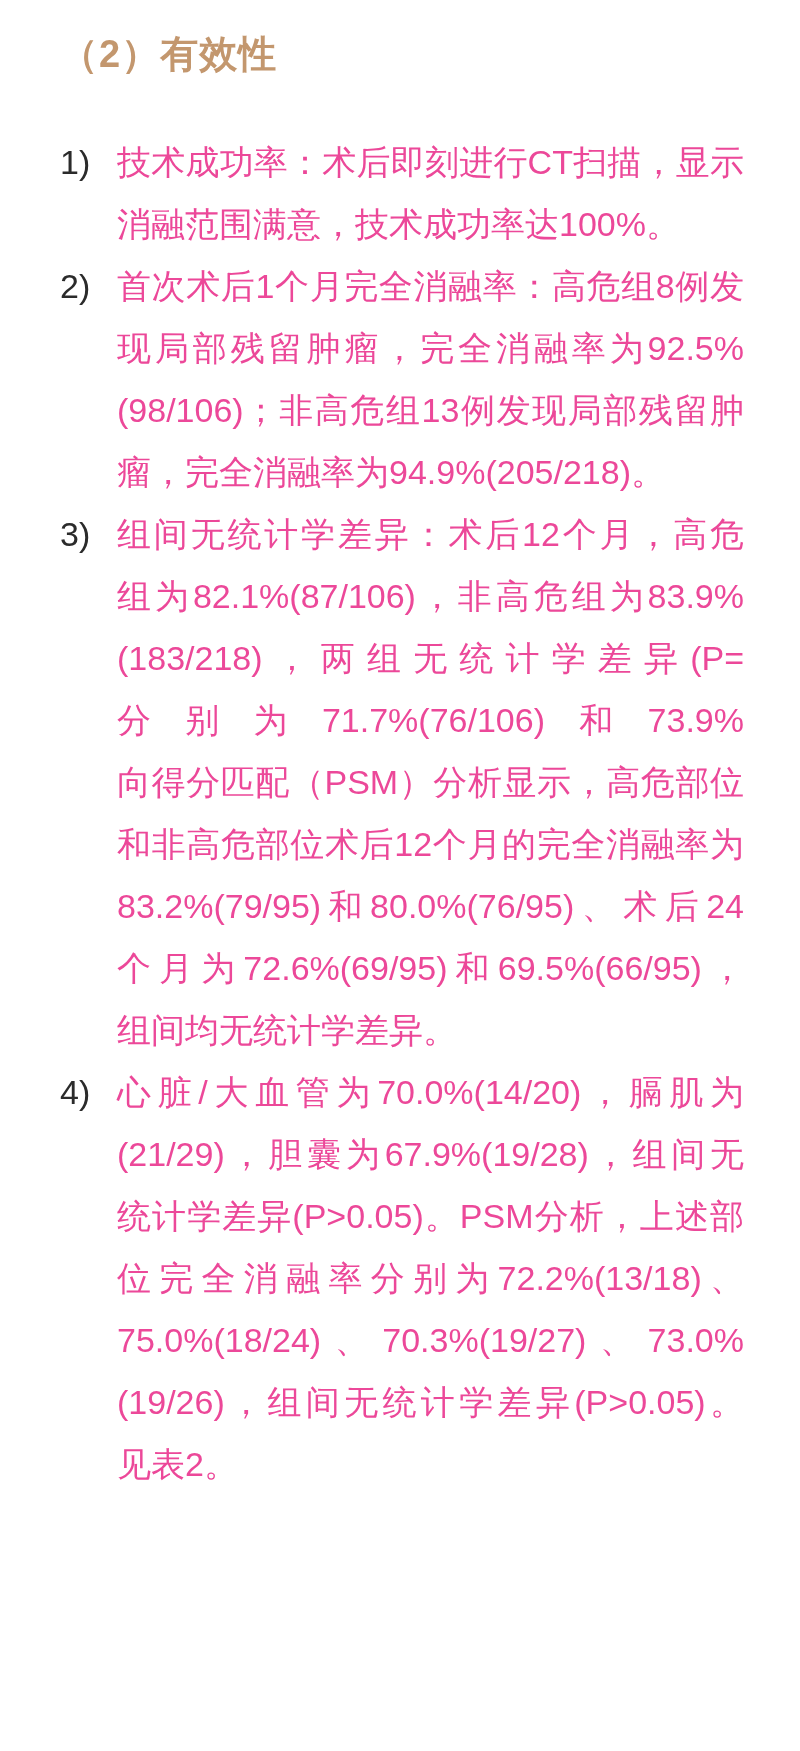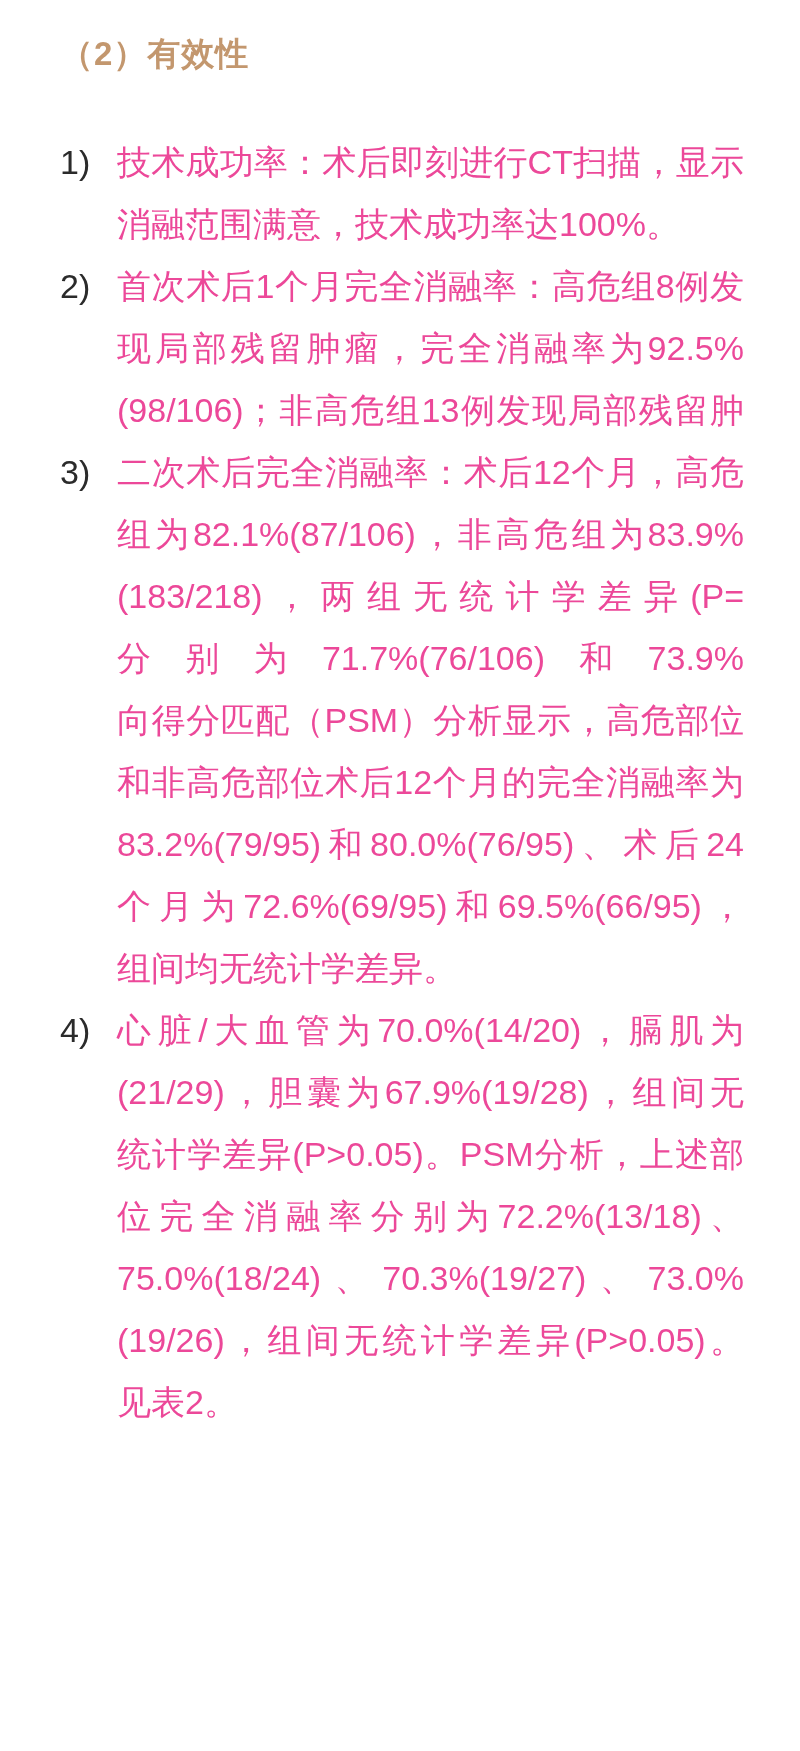--- a/index.html
+++ b/index.html
@@ -12,21 +12,21 @@
     width: 800px;
     height: 1751px;
     background: #ffffff;
     overflow: hidden;
     color: #2b2b2b;
   }
   .heading {
     position: absolute;
     left: 60px;
     top: 32px;
-    font-size: 33px;
+    font-size: 38px;
     line-height: 44px;
     font-weight: bold;
     color: #c3976e;
     letter-spacing: 1px;
     white-space: nowrap;
   }
   .list {
     position: absolute;
     left: 60px;
     top: 131px;
@@ -81,26 +81,27 @@
           <div class="line just">技术成功率：术后即刻进行CT扫描，显示</div>
           <div class="line last">消融范围满意，技术成功率达100%。</div>
         </div>
       </div>
       <div class="item">
         <div class="marker">2)</div>
         <div class="lines">
           <div class="line just">首次术后1个月完全消融率：高危组8例发</div>
           <div class="line just">现局部残留肿瘤，完全消融率为92.5%</div>
           <div class="line just">(98/106)；非高危组13例发现局部残留肿</div>
+          <div class="line last">瘤，完全消融率为94.9%(205/218)。</div>
         </div>
       </div>
       <div class="item">
         <div class="marker">3)</div>
         <div class="lines">
-          <div class="line just">二次术后完全消融率：术后12个月，高危</div>
+          <div class="line just">组间无统计学差异：术后12个月，高危</div>
           <div class="line just">组为82.1%(87/106)，非高危组为83.9%</div>
           <div class="line just">(183/218)，两组无统计学差异(P=</div>
           <div class="line just">分别为71.7%(76/106)和73.9%</div>
           <div class="line just">向得分匹配（PSM）分析显示，高危部位</div>
           <div class="line just">和非高危部位术后12个月的完全消融率为</div>
           <div class="line just">83.2%(79/95)和80.0%(76/95)、术后24</div>
           <div class="line just">个月为72.6%(69/95)和69.5%(66/95)，</div>
           <div class="line last">组间均无统计学差异。</div>
         </div>
       </div>

